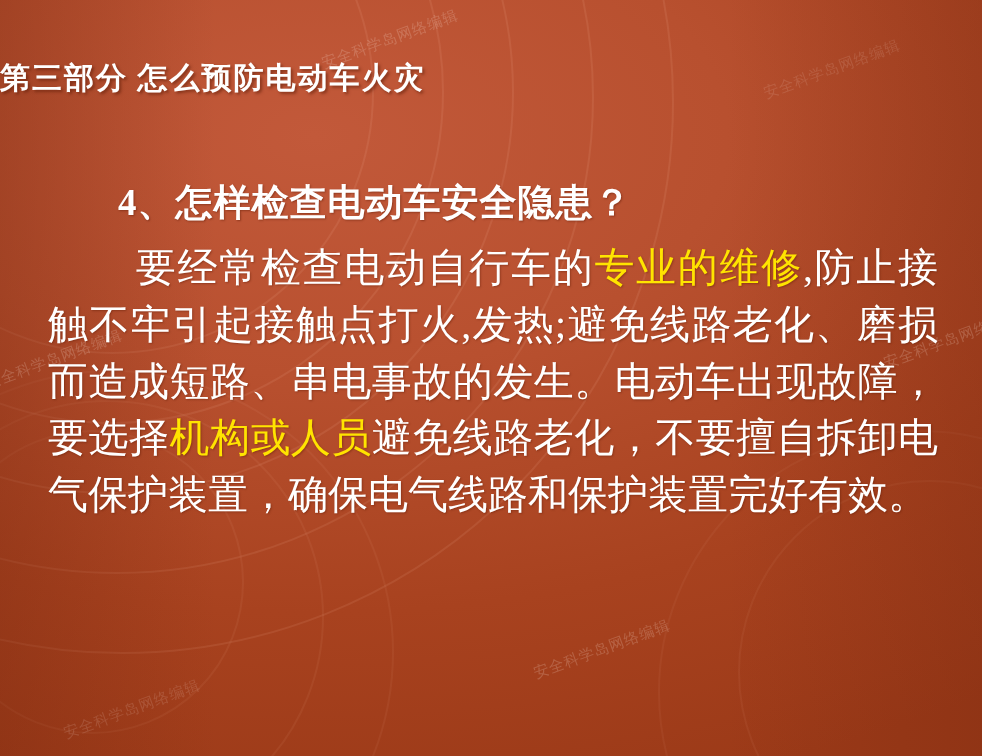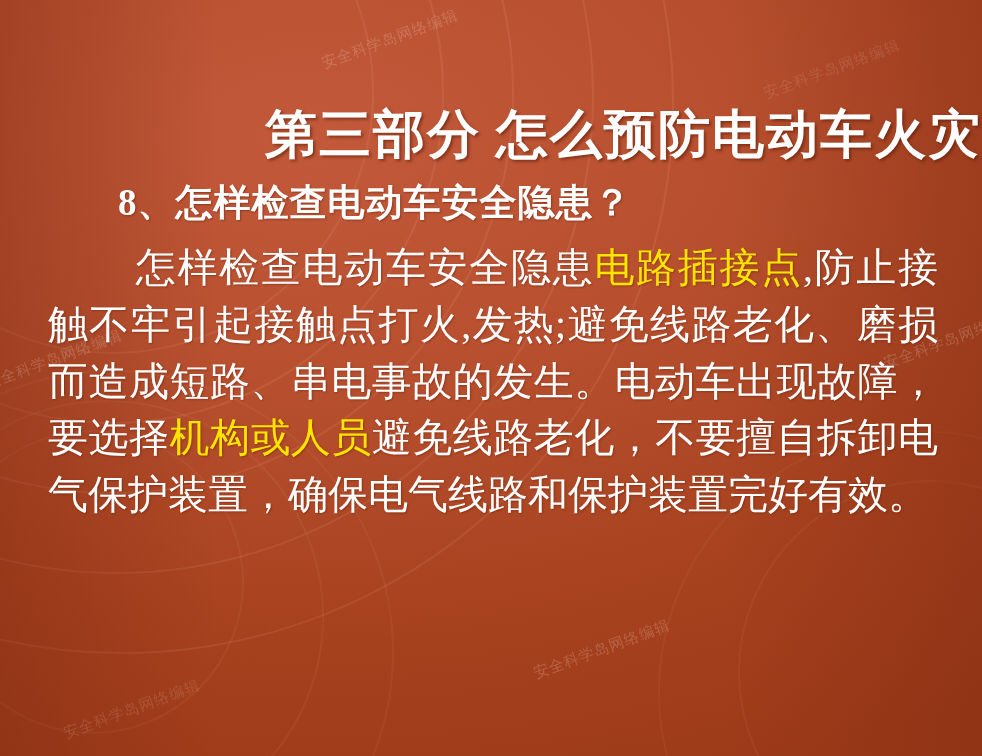--- a/index.html
+++ b/index.html
@@ -51,28 +51,27 @@
     inset: 0;
     pointer-events: none;
     background: linear-gradient(90deg, rgba(120,40,15,0.35) 0%, rgba(0,0,0,0) 22%, rgba(0,0,0,0) 74%, rgba(120,40,15,0.32) 100%);
   }
 
   .title {
     position: absolute;
     top: 58px;
     left: 0;
     right: 0;
-    text-align: right;
+    text-align: left;
     color: #ffffff;
-    font-size: 52px;
+    font-size: 30px;
     font-weight: bold;
     letter-spacing: 2px;
     text-shadow: 2px 2px 3px rgba(90, 25, 5, 0.55);
     white-space: nowrap;
-    margin-top: 42px;
   }
 
   .question {
     position: absolute;
     top: 178px;
     left: 118px;
     color: #ffffff;
     font-size: 37px;
     font-weight: bold;
     letter-spacing: 1px;
@@ -145,19 +144,19 @@
     <div class="wm wm-a">安全科学岛网络编辑</div>
     <div class="wm wm-b">安全科学岛网络编辑</div>
     <div class="wm wm-c">安全科学岛网络编辑</div>
     <div class="wm wm-d">安全科学岛网络编辑</div>
     <div class="wm wm-e">安全科学岛网络编辑</div>
     <div class="wm wm-f">安全科学岛网络编辑</div>
   </div>
 
   <div class="title">第三部分 怎么预防电动车火灾</div>
 
-  <div class="question">8、怎样检查电动车安全隐患？</div>
+  <div class="question">4、怎样检查电动车安全隐患？</div>
 
   <div class="body-text">
-    <span class="indent"></span><span>怎样检查电动车安全隐患</span><span class="hl">电路插接点</span><span>,防止接触不牢引起接触点打火,发热;避免线路老化、磨损而造成短路、串电事故的发生。电动车出现故障，要选择</span><span class="hl">机构或人员</span><span>避免线路老化，不要擅自拆卸电气保护装置，确保电气线路和保护装置完好有效。</span>
+    <span class="indent"></span><span>要经常检查电动自行车的</span><span class="hl">专业的维修</span><span>,防止接触不牢引起接触点打火,发热;避免线路老化、磨损而造成短路、串电事故的发生。电动车出现故障，要选择</span><span class="hl">机构或人员</span><span>避免线路老化，不要擅自拆卸电气保护装置，确保电气线路和保护装置完好有效。</span>
   </div>
 
 </div>
 
 </body></html>

